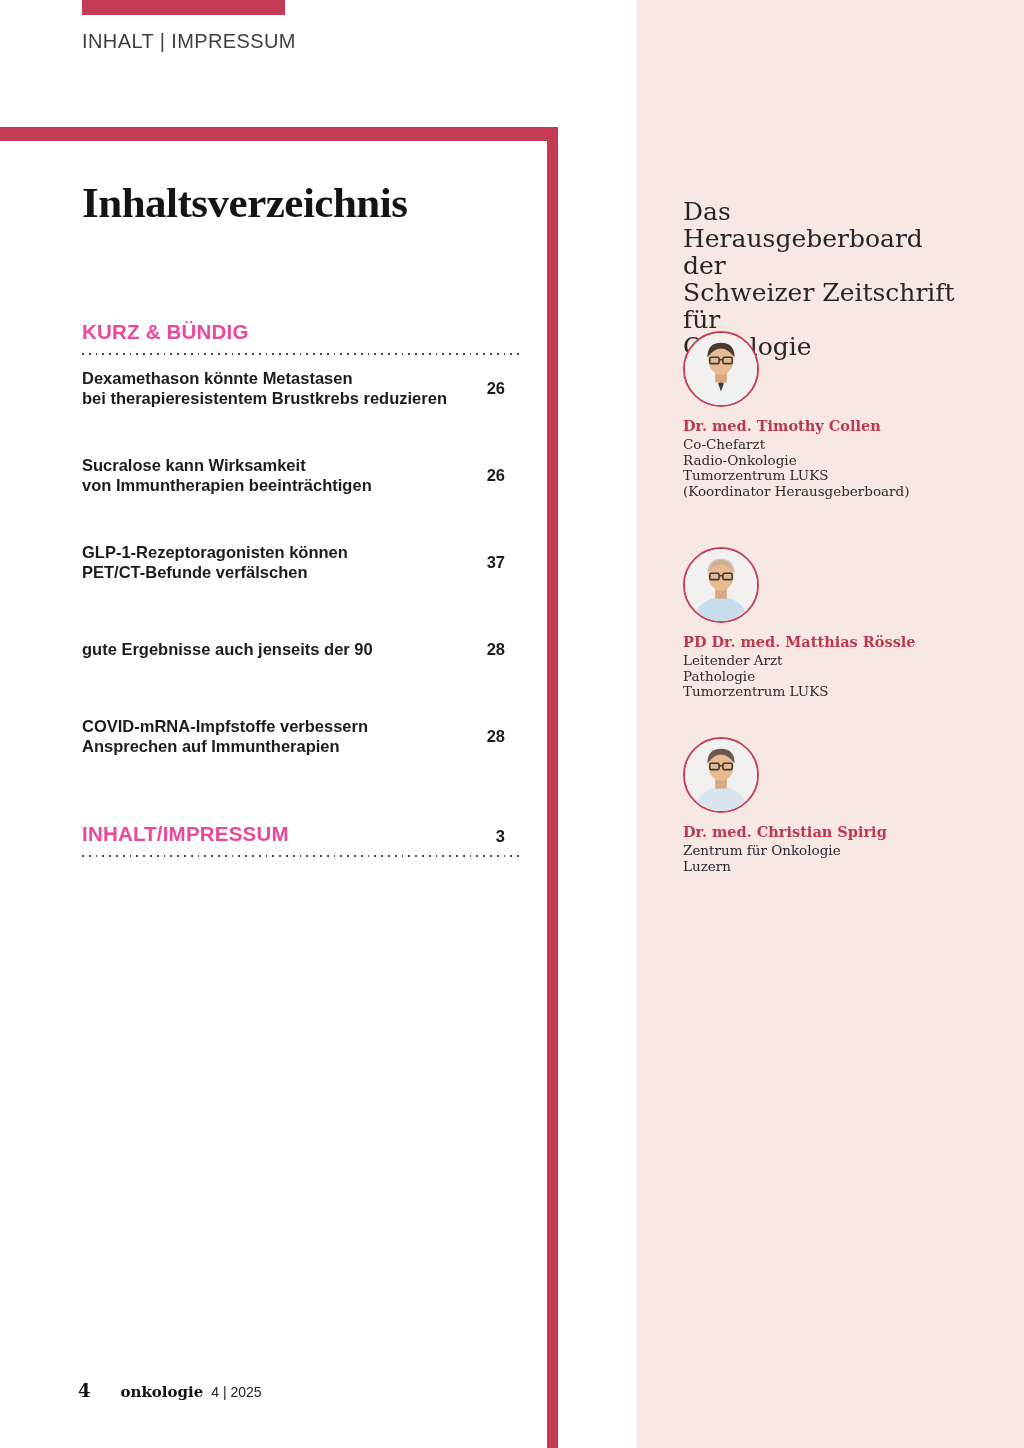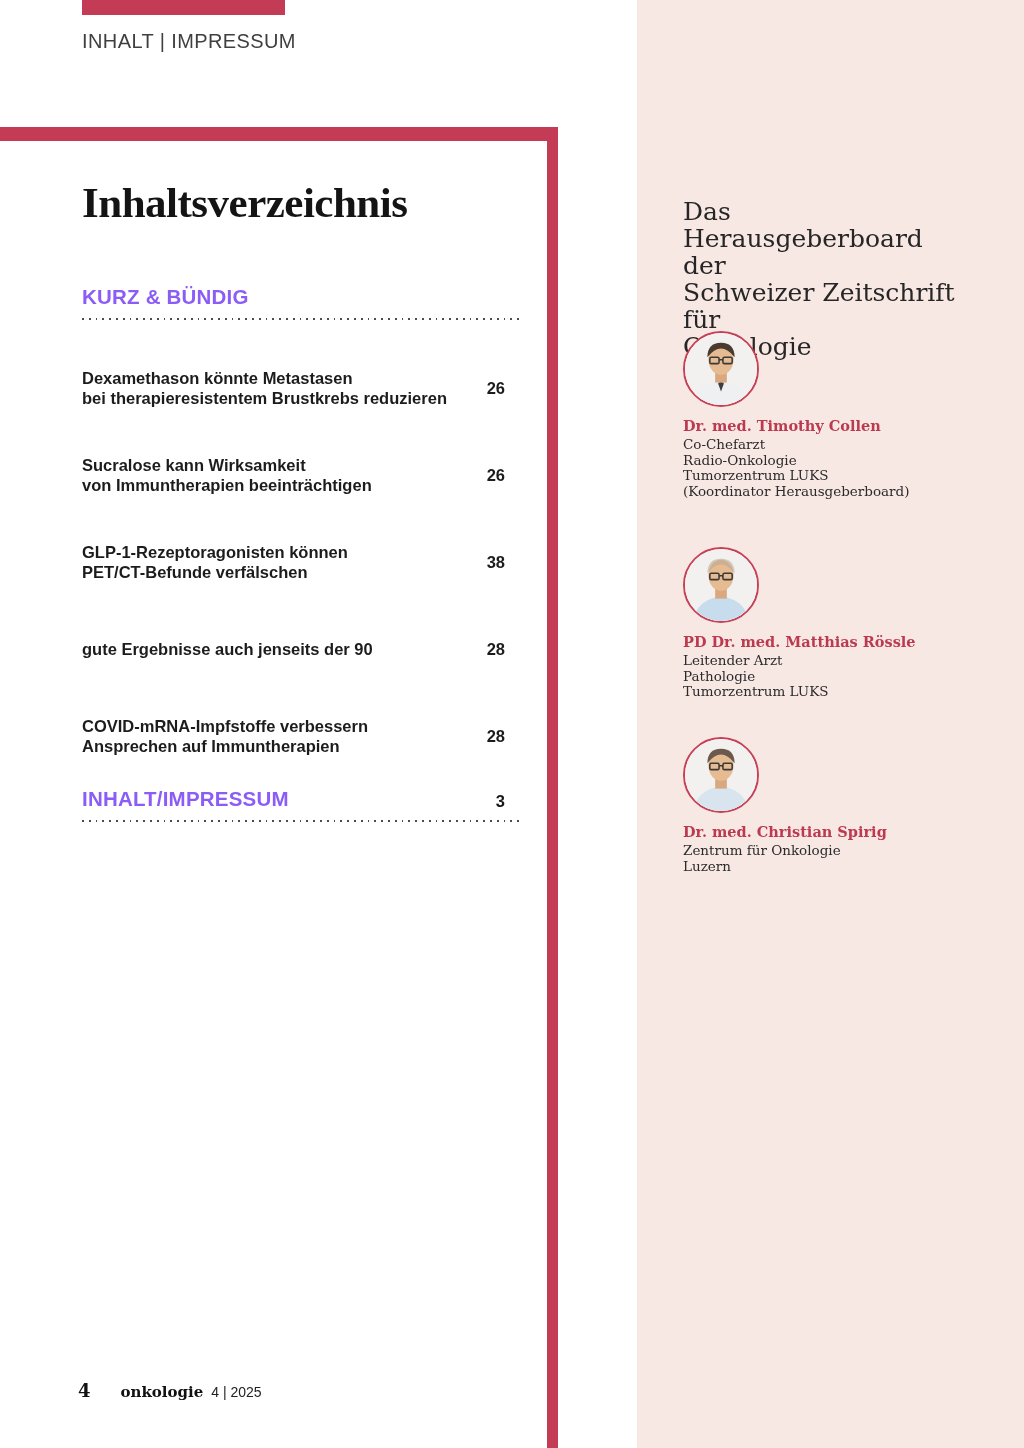--- a/index.html
+++ b/index.html
@@ -77,21 +77,21 @@
     white-space:nowrap;
   }
   .toc-section{position:absolute;left:0;width:438px;}
   .section-1{top:285px;}
   .section-2{top:787px;}
   .section-heading-row{
     display:flex;justify-content:space-between;align-items:flex-end;
     width:423px;
   }
   .section-heading{
-    font-weight:bold;font-size:20.5px;color:#8b5cf6;letter-spacing:.2px;
+    font-weight:bold;font-size:20.5px;color:#ec4899;letter-spacing:.2px;margin-top:35px;
   }
   .section-page{
     font-weight:bold;font-size:16.5px;color:#171717;
   }
   .dotted-divider{
     margin-top:9px;height:3px;width:438px;
     background-image:repeating-linear-gradient(to right,#4c4c4c 0 1.8px,transparent 1.8px 6.8px);
     background-size:100% 2.4px;background-repeat:no-repeat;background-position:left top;
   }
   .toc-entries{position:absolute;left:0;top:326px;width:423px;}
@@ -217,21 +217,21 @@
         <div>Sucralose kann Wirksamkeit</div>
         <div>von Immuntherapien beeinträchtigen</div>
       </div>
       <div class="toc-entry-page">26</div>
     </div>
     <div class="toc-entry">
       <div class="toc-entry-text">
         <div>GLP-1-Rezeptoragonisten können</div>
         <div>PET/CT-Befunde verfälschen</div>
       </div>
-      <div class="toc-entry-page">38</div>
+      <div class="toc-entry-page">37</div>
     </div>
     <div class="toc-entry">
       <div class="toc-entry-text">
         <div>gute Ergebnisse auch jenseits der 90</div>
       </div>
       <div class="toc-entry-page">28</div>
     </div>
     <div class="toc-entry">
       <div class="toc-entry-text">
         <div>COVID-mRNA-Impfstoffe verbessern</div>

